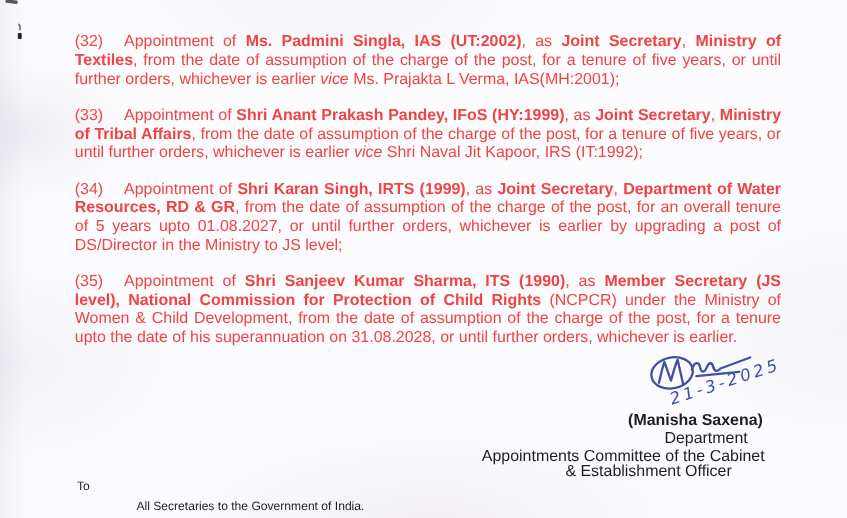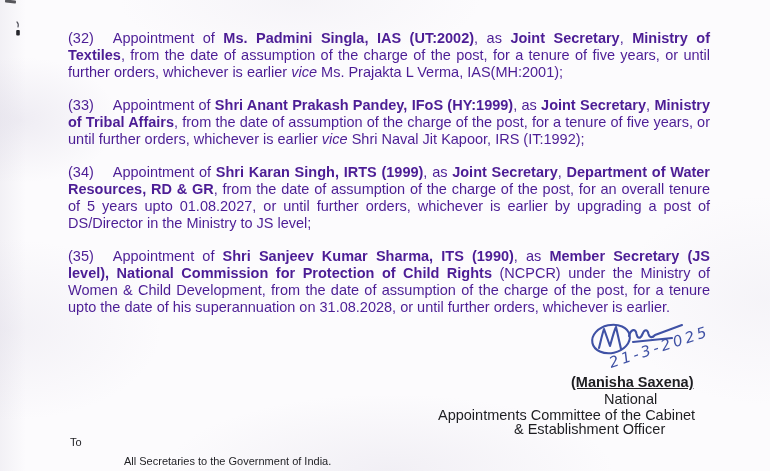--- a/index.html
+++ b/index.html
@@ -20,33 +20,33 @@
   }
   .page { position: absolute; inset: 0; }
 
   
   .content { position: absolute; left: 68px; top: 30px; width: 642px; }
   .para {
     text-align: justify;
     font-size: 14.5px;
     line-height: 17px;
     margin: 0 0 16px 0;
-    color: #4c1d95;
+    color: #ef4444;
   }
   .para:last-child { margin-bottom: 0; }
   .pgap { display: inline-block; width: 19px; }
   .b { font-weight: bold; }
   .i { font-style: italic; }
 
   
   .signature { position: absolute; left: 585px; top: 318px; width: 175px; height: 56px; }
 
   
   .sig-line { position: absolute; font-size: 14.5px; line-height: 17px; white-space: nowrap; }
-  .sig-name      { left: 571px; top: 374px; font-weight: bold; text-decoration: underline; }
+  .sig-name      { left: 571px; top: 374px; font-weight: bold; }
   .sig-title     { left: 604px; top: 391px; }
   .sig-org1      { left: 438px; top: 407px; }
   .sig-org2      { left: 514px; top: 421px; }
 
   
   .to-label  { position: absolute; left: 70px;  top: 434px; font-size: 11px; line-height: 17px; }
   .recipient { position: absolute; left: 124px; top: 453px; font-size: 11px; line-height: 17px; white-space: nowrap; }
 
   
   .corner-mark {
@@ -78,20 +78,20 @@
     <g fill="none" stroke="#3f51a5" stroke-width="2.1" stroke-linecap="round" stroke-linejoin="round">
       <ellipse cx="26" cy="21" rx="19" ry="14" transform="rotate(-12 26 21)"></ellipse>
       <path d="M 14,30 C 16,22 17.5,15 19,11 L 25,28 C 27,21 29,13 31,9 L 36,31"></path>
       <path d="M 44,18 c 2,-7 6.5,-8 7.5,-2 c 1,5 4,5 6,0 c 2,-5 5,-5 6,0 c 1,4 4,4 6.5,1 l 27,-10"></path>
       <path d="M 48,24 L 87,20"></path>
     </g>
     <text x="26" y="50" transform="rotate(-18 26 50)" fill="#3f51a5" font-size="15" font-style="italic" letter-spacing="3" font-family="DejaVu Sans, sans-serif">21-3-2025</text>
   </svg>
 
   <div class="sig-line sig-name">(Manisha Saxena)</div>
-  <div class="sig-line sig-title">National</div>
+  <div class="sig-line sig-title">Department</div>
   <div class="sig-line sig-org2">&amp; Establishment Officer</div>
   <div class="sig-line sig-org1">Appointments Committee of the Cabinet</div>
 
   <div class="to-label">To</div>
   <div class="recipient">All Secretaries to the Government of India.</div>
 
 </div>
 
 </body></html>

